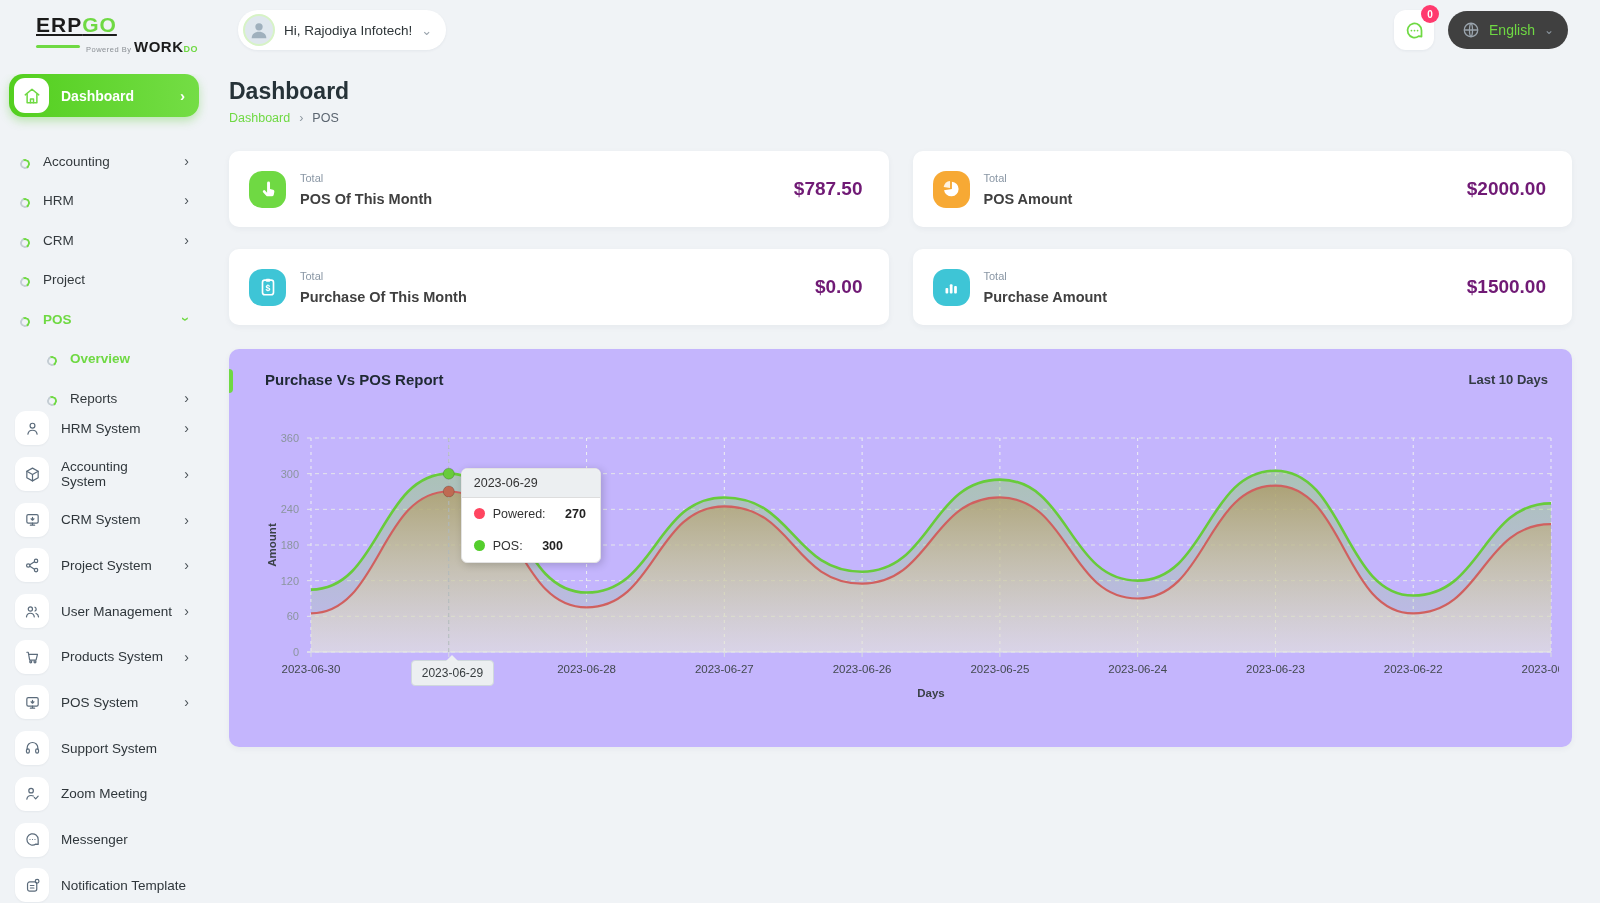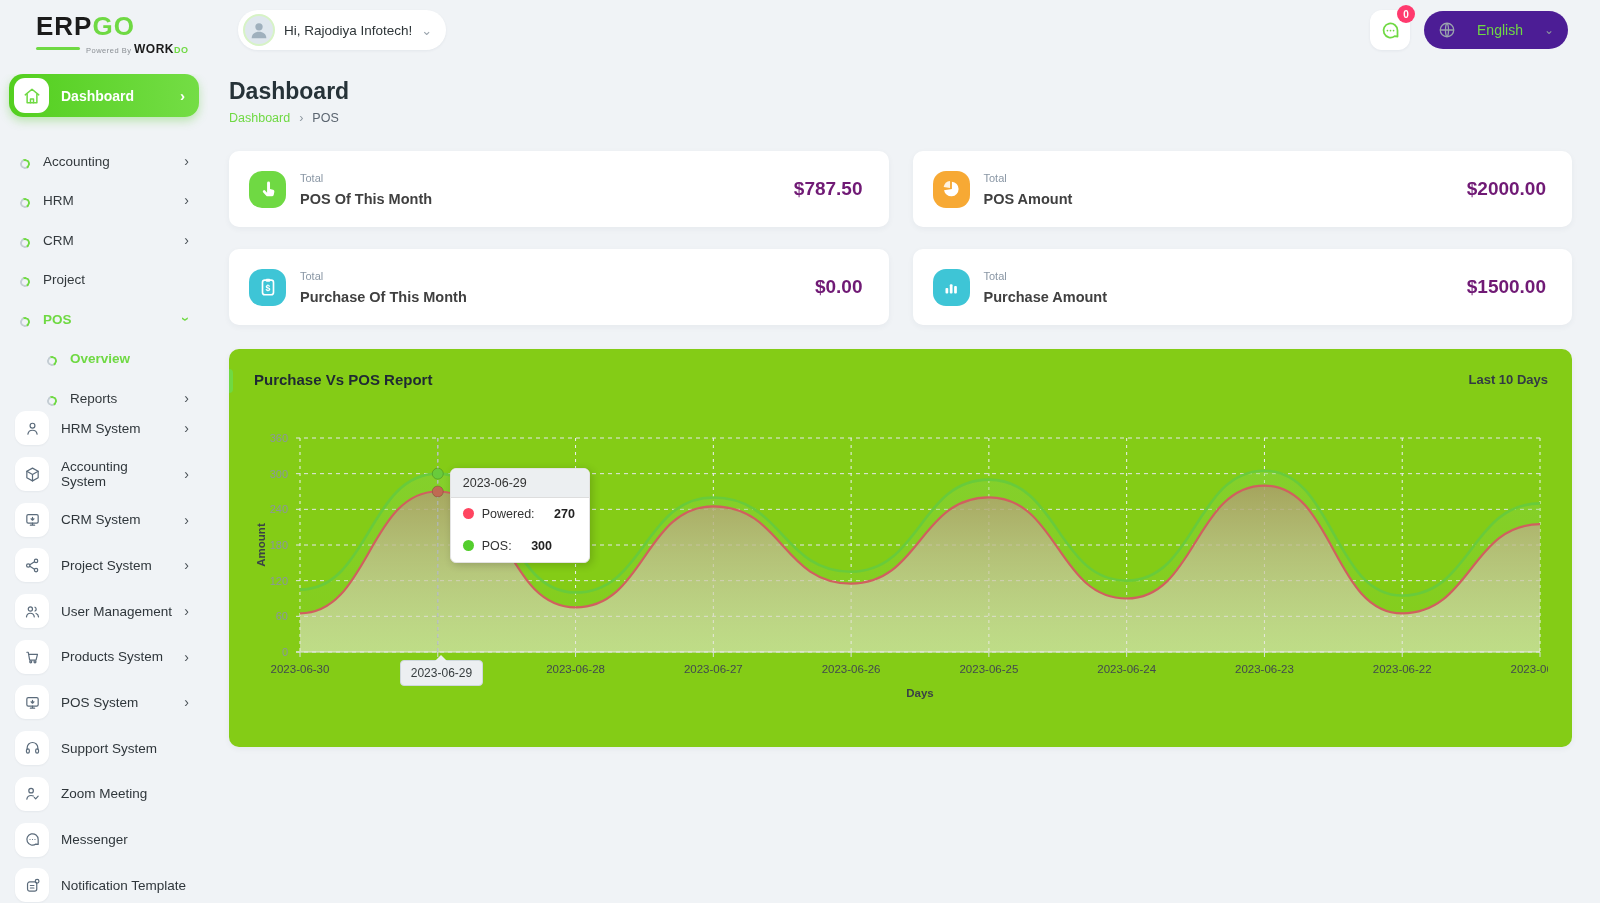--- a/index.html
+++ b/index.html
@@ -2,46 +2,46 @@
 <html><head>
 <meta charset="utf-8">
 <style>
   * { margin:0; padding:0; box-sizing:border-box; }
   html,body { width:1600px; height:903px; overflow:hidden;
     font-family:"Liberation Sans", sans-serif; background:#f0f3f6; color:#2e3538; }
 
   
   .topbar { position:fixed; top:0; left:0; right:0; height:60px; display:flex; align-items:center; z-index:20; }
   .logo-wrap { width:208px; padding-left:36px; padding-top:8px; }
-  .logo-line1 { font-size:26px; font-weight:800; letter-spacing:1px; color:#1b1b1b; line-height:1; }
+  .logo-line1 { font-size:21px; font-weight:800; letter-spacing:1px; color:#1b1b1b; line-height:1;text-decoration:underline; }
   .logo-line1 .go { color:#6fd943; }
   .logo-line2 { display:flex; align-items:center; gap:6px; margin-top:3px; }
   .logo-rule { width:44px; height:3px; background:#6fd943; border-radius:2px; }
   .powered { font-size:7.5px; letter-spacing:.5px; color:#8a8f94; }
-  .powered b { color:#1b1b1b; font-size:12px; }
+  .powered b { color:#1b1b1b; font-size:15px; }
   .powered .do { color:#6fd943; font-size:9px; font-weight:bold; }
 
   .user-pill { margin-left:30px; background:#fff; border-radius:999px; height:40px;
     display:flex; align-items:center; gap:9px; padding:4px 14px 4px 5px;
     box-shadow:0 1px 3px rgba(20,40,60,.06); cursor:pointer; }
   .avatar { width:32px; height:32px; border-radius:50%; background:#dfe7ee; border:2px solid #d7f3c6;
     display:flex; align-items:center; justify-content:center; overflow:hidden; }
   .avatar svg { width:22px; height:22px; }
   .user-name { font-size:13.5px; color:#2e3538; }
   .user-pill .chev { color:#9aa4ad; font-size:13px; }
 
   .topbar-right { margin-left:auto; display:flex; align-items:center; gap:14px; padding-right:32px; }
   .notif-btn { position:relative; width:40px; height:40px; background:#fff; border-radius:12px;
     display:flex; align-items:center; justify-content:center; cursor:pointer;
     box-shadow:0 1px 3px rgba(20,40,60,.06); }
   .notif-badge { position:absolute; top:-5px; right:-5px; min-width:18px; height:18px; border-radius:50%;
     background:#ff3a6e; color:#fff; font-size:10px; font-weight:bold;
     display:flex; align-items:center; justify-content:center; }
-  .lang-pill { background:#4c1d95; border-radius:999px; height:38px; display:flex; align-items:center;
-    gap:21px; padding:0 14px; cursor:pointer; }
+  .lang-pill { background:#404040; border-radius:999px; height:38px; display:flex; align-items:center;
+    gap:9px; padding:0 14px; cursor:pointer; }
   .lang-label { color:#6fd943; font-size:14px; }
   .lang-pill .chev { color:#8b959e; font-size:12px; }
 
   
   .sidebar { position:fixed; top:74px; left:0; bottom:0; width:208px; padding:0 9px; overflow:hidden; z-index:10; }
   .dash-pill { height:43px; border-radius:14px; background:linear-gradient(90deg,#53cf1f,#74dd45);
     display:flex; align-items:center; gap:12px; padding:0 14px 0 5px; cursor:pointer;
     box-shadow:0 4px 10px rgba(90,200,50,.35); margin-bottom:12px; }
   .dash-chip { width:35px; height:35px; background:#fff; border-radius:11px;
     display:flex; align-items:center; justify-content:center; }
@@ -77,21 +77,21 @@
   .cards-grid { display:grid; grid-template-columns:1fr 1fr; gap:22px 24px; margin-bottom:24px; }
   .stat-card { background:#fff; border-radius:10px; height:76px; display:flex; align-items:center;
     padding:0 26px 0 20px; box-shadow:0 2px 6px rgba(30,50,70,.05); }
   .stat-icon { width:37px; height:37px; border-radius:13px; display:flex; align-items:center;
     justify-content:center; color:#fff; flex:none; }
   .stat-texts { margin-left:14px; }
   .stat-label { font-size:11px; color:#8a97a5; }
   .stat-title { font-size:14.5px; font-weight:bold; color:#404040; margin-top:7px; }
   .stat-value { margin-left:auto; font-size:19px; font-weight:bold; color:#701a75; }
 
-  .chart-card { position:relative; background:#84cc16; border-radius:10px; padding:22px 24px 26px 25px;
+  .chart-card { position:relative; background:#c4b5fd; border-radius:10px; padding:22px 24px 26px 36px;
     box-shadow:0 2px 6px rgba(30,50,70,.05); min-height:398px; }
   .accent { position:absolute; left:0; top:20px; width:4px; height:24px; background:#6fd943;
     border-radius:0 4px 4px 0; }
   .chart-head { display:flex; align-items:center; justify-content:space-between; }
   .chart-title { font-size:15px; font-weight:bold; color:#1f2933; }
   .chart-period { font-size:13px; font-weight:bold; color:#333b44; }
   .chart-area { position:relative; margin-top:42px; }
   svg text { font-family:"Liberation Sans", sans-serif; }
 
   

